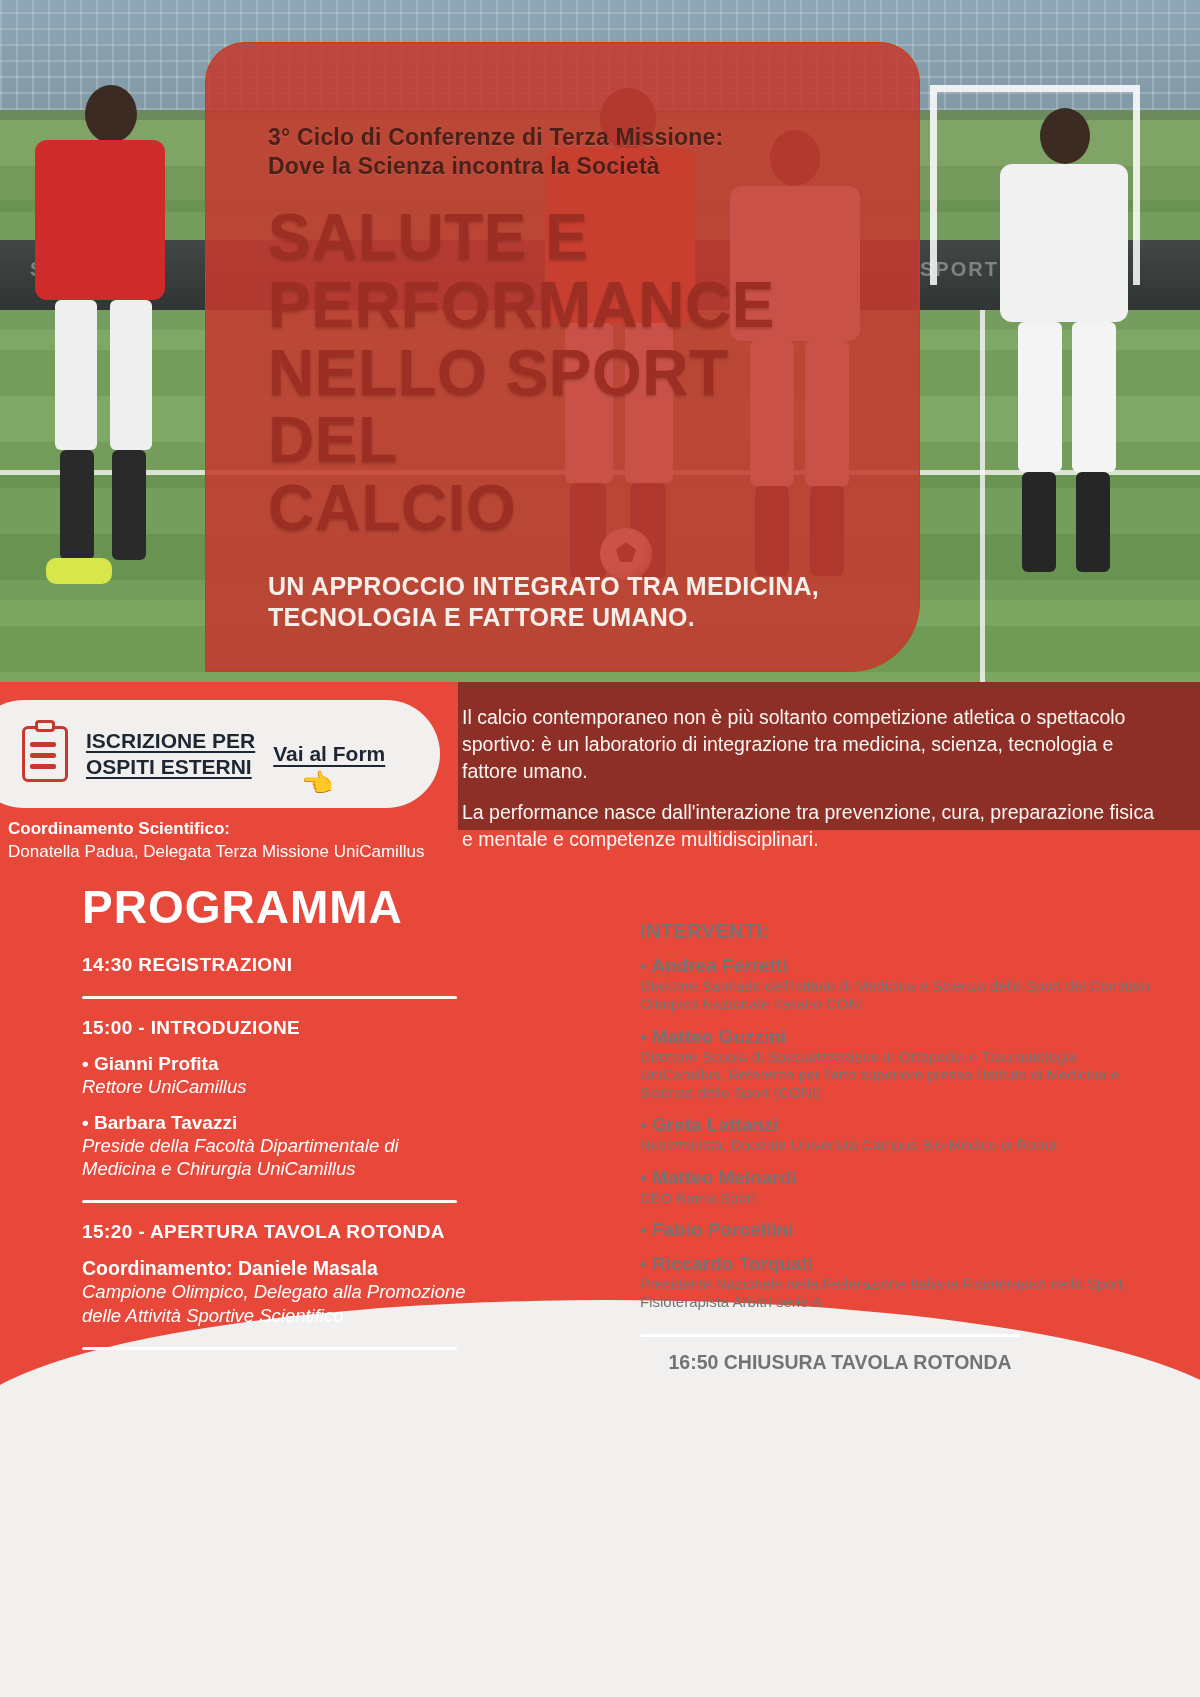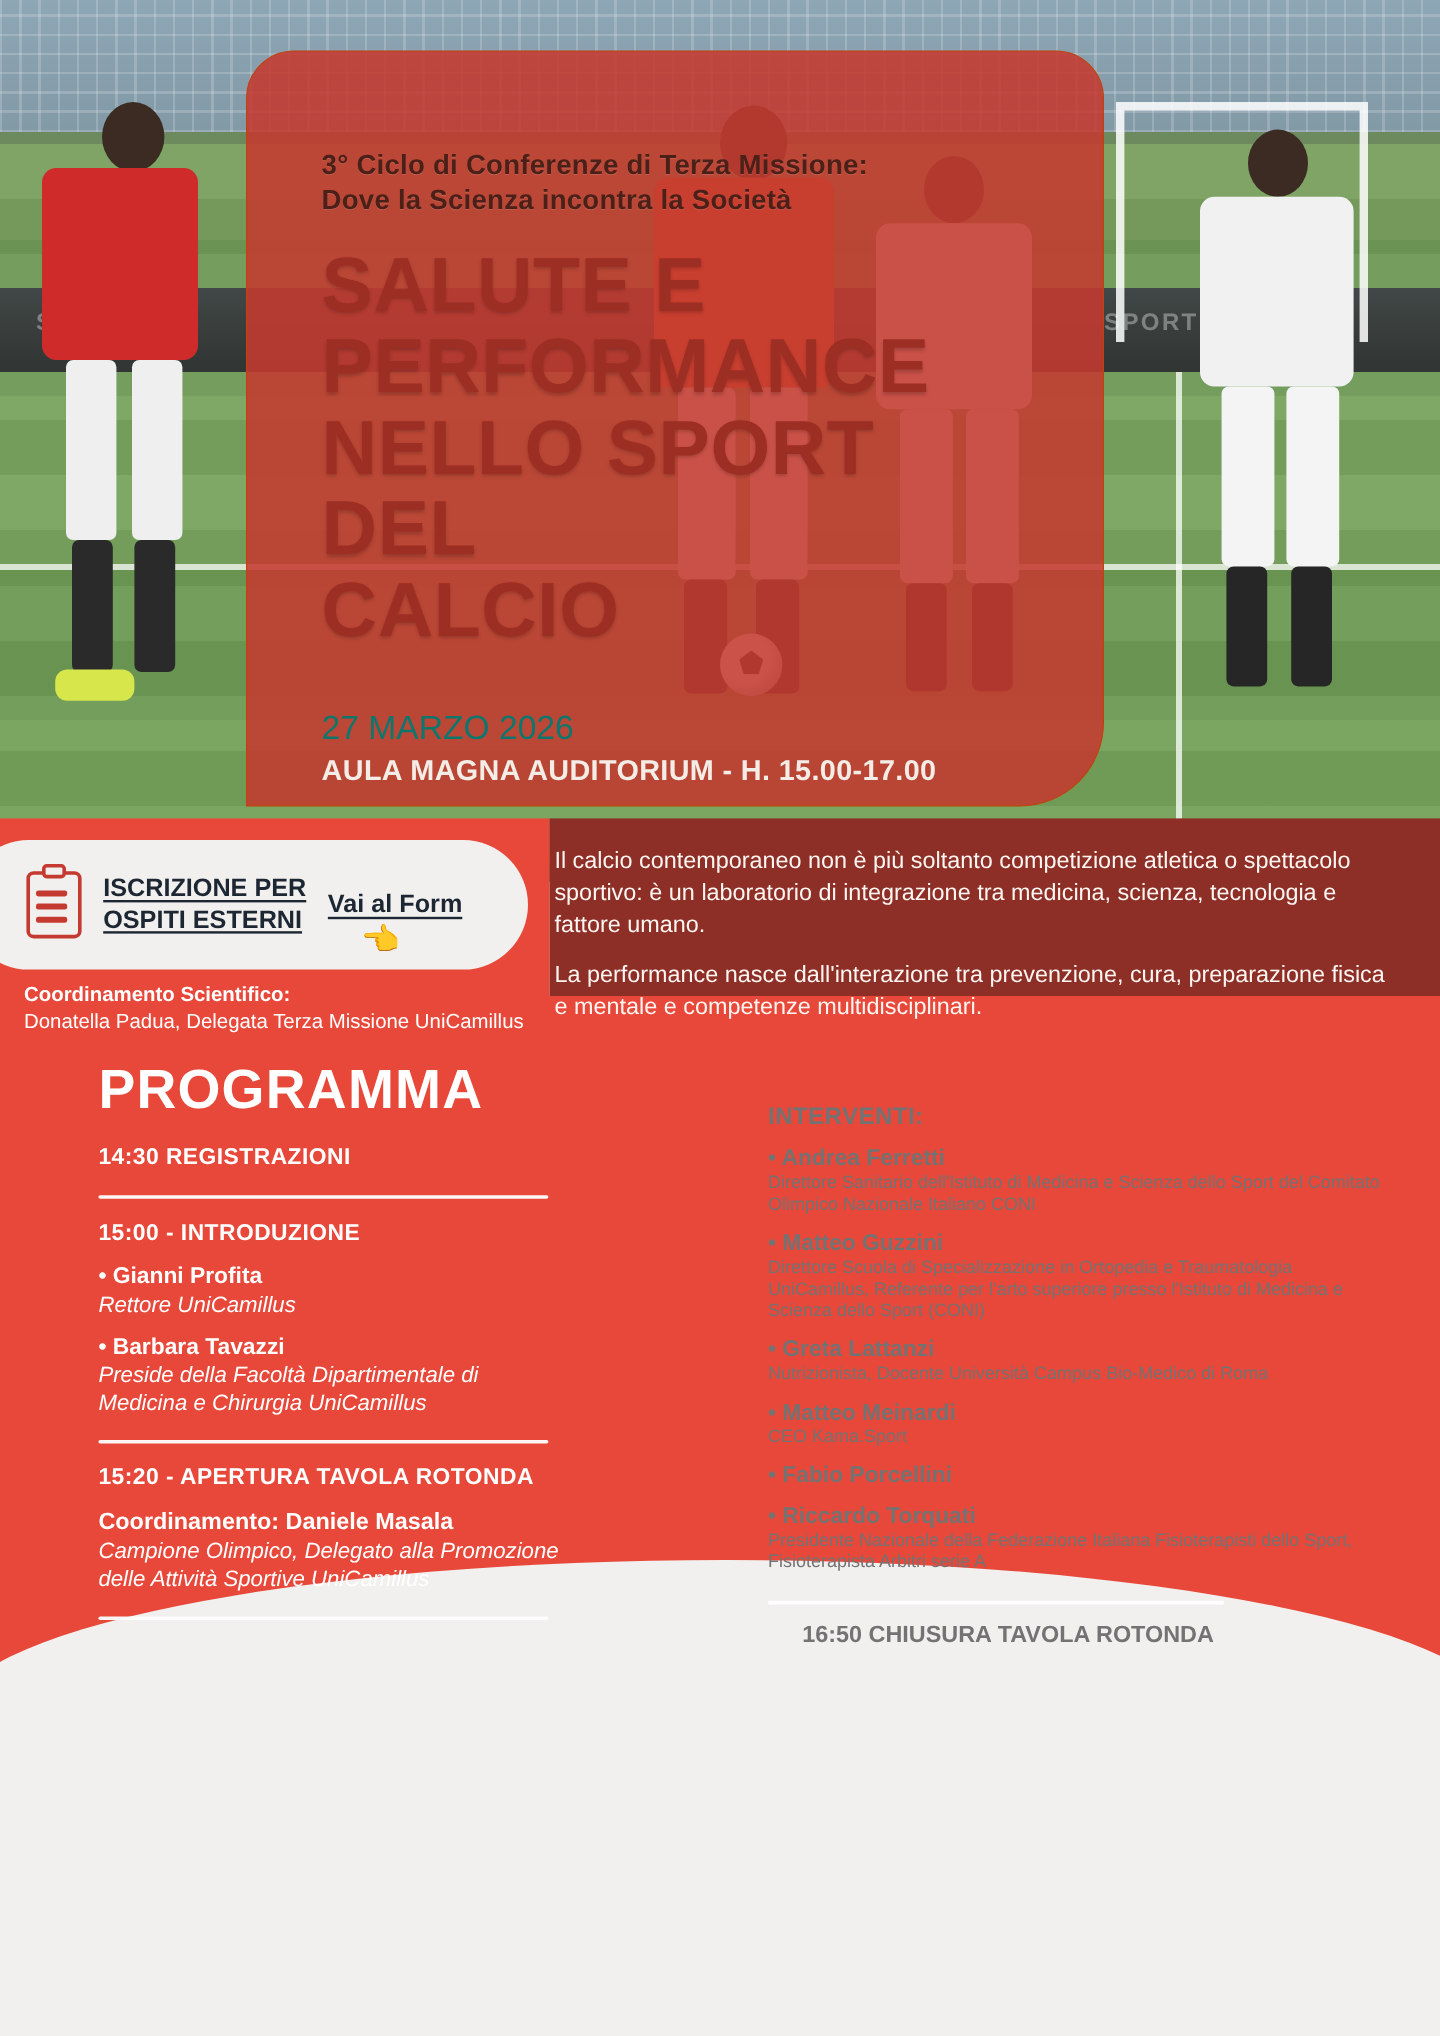--- a/index.html
+++ b/index.html
@@ -215,21 +215,21 @@
     color: #1d2733; font-size: 21px; font-weight: bold;
     text-decoration: underline; text-underline-offset: 4px;
     position: relative;
   }
   .cursor-icon {
     position: absolute; left: 28px; top: 26px;
     font-size: 26px; color: #1d2733;
   }
 
   .coord-sci {
-    position: absolute; left: 20px; top: 818px;
+    position: absolute; left: 8px; top: 818px;
     color: #ffffff; font-size: 17px; line-height: 1.35;
   }
   .coord-sci b { font-weight: bold; }
 
   
   .programma-title {
     position: absolute; left: 82px; top: 880px;
     color: #ffffff; font-size: 46px; font-weight: bold; letter-spacing: 1px;
   }
   .prog-col {
@@ -332,20 +332,24 @@
     <div class="eyebrow">
       <div>3° Ciclo di Conferenze di Terza Missione:</div>
       <div>Dove la Scienza incontra la Società</div>
     </div>
     <div class="headline">
       <div>SALUTE E</div>
       <div>PERFORMANCE</div>
       <div>NELLO SPORT DEL</div>
       <div>CALCIO</div>
     </div>
+    <div class="subhead">
+      <div>UN APPROCCIO INTEGRATO TRA MEDICINA,</div>
+      <div>TECNOLOGIA E FATTORE UMANO.</div>
+    </div>
     <div class="dateline">27 MARZO 2026</div>
     <div class="venue">AULA MAGNA AUDITORIUM - H. 15.00-17.00</div>
   </div>
 
   <div class="left-strip"></div>
   <div class="body-red"></div>
 
   <div class="desc-box">
     <p>Il calcio contemporaneo non è più soltanto competizione atletica o spettacolo sportivo: è un laboratorio di integrazione tra medicina, scienza, tecnologia e fattore umano.</p>
     <p>La performance nasce dall'interazione tra prevenzione, cura, preparazione fisica e mentale e competenze multidisciplinari.</p>
@@ -387,21 +391,21 @@
     <div class="person">
       <div class="name">• Barbara Tavazzi</div>
       <div class="role">Preside della Facoltà Dipartimentale di Medicina e Chirurgia UniCamillus</div>
     </div>
 
     <div class="hr"></div>
     <div class="prog-time">15:20 - APERTURA TAVOLA ROTONDA</div>
 
     <div class="person">
       <div class="coordinamento">Coordinamento: Daniele Masala</div>
-      <div class="role">Campione Olimpico, Delegato alla Promozione delle Attività Sportive UniCamillus</div>
+      <div class="role">Campione Olimpico, Delegato alla Promozione delle Attività Sportive Scientifico</div>
     </div>
     <div class="hr"></div>
   </div>
 
   <div class="inter-col">
     <div class="inter-title">INTERVENTI:</div>
 
     <div class="speaker">
       <div class="name">• Andrea Ferretti</div>
       <div class="role">Direttore Sanitario dell'Istituto di Medicina e Scienza dello Sport del Comitato Olimpico Nazionale Italiano CONI</div>

